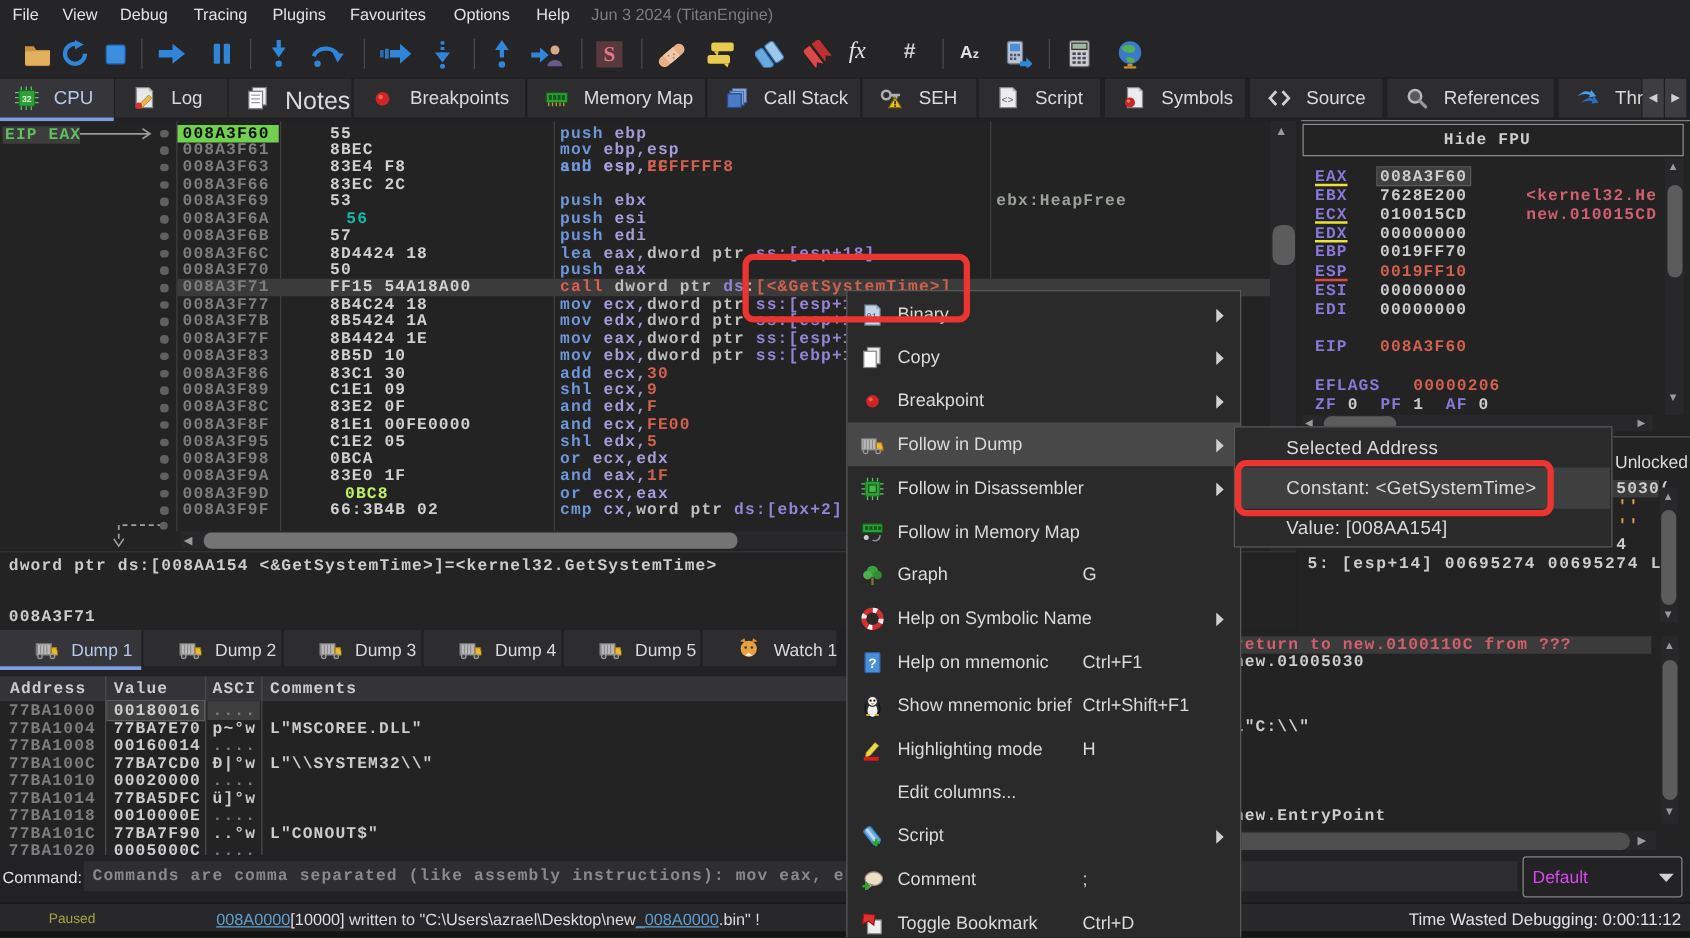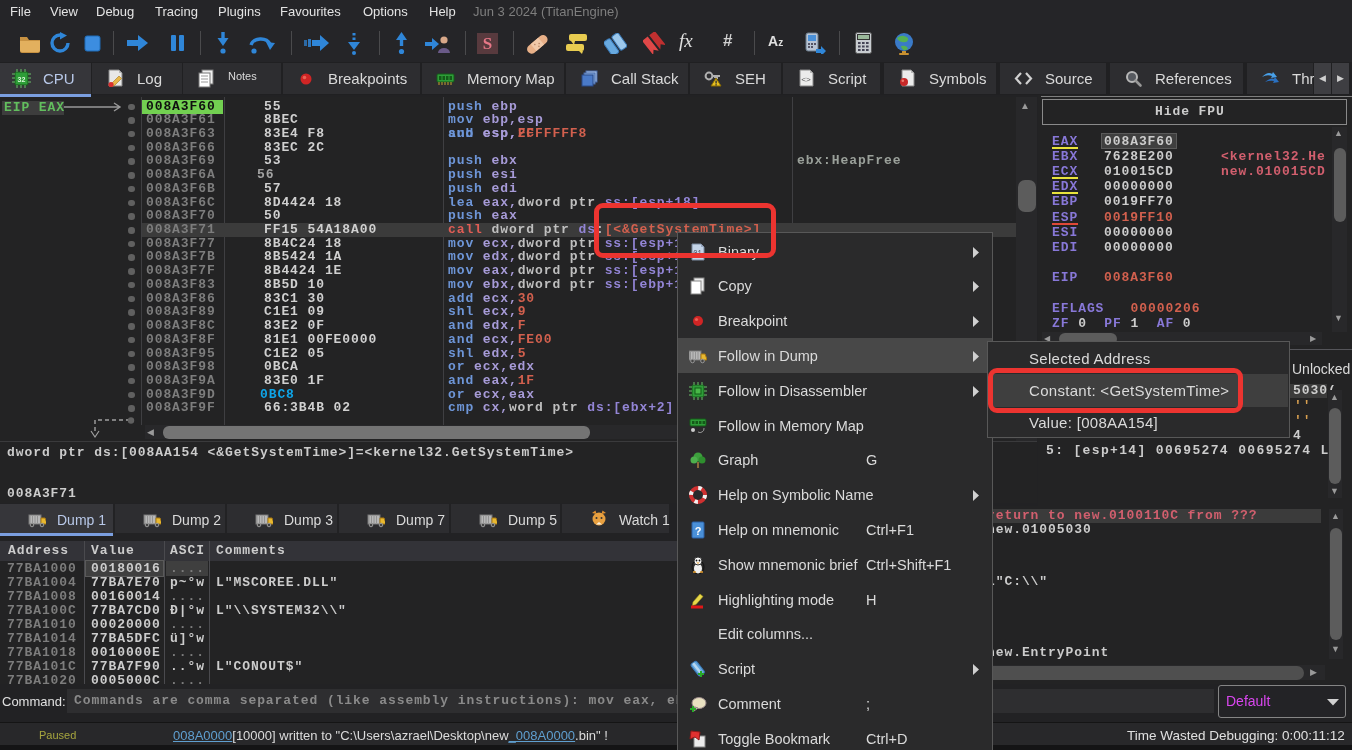--- a/index.html
+++ b/index.html
@@ -172,21 +172,21 @@
   </svg>
 <div class="abs sans" style="left:137px;top:70px;font-size:15px;color:#dadada">Log</div>
 <div class="abs" style="left:183px;top:63px;width:98px;height:31px;background:#2d2d30"></div>
 <svg class="abs" style="left:197px;top:69px" width="19" height="19" viewBox="0 0 19 19">
     <rect x="5" y="1" width="11" height="14" fill="#f0f0f0" stroke="#777"></rect>
     <rect x="2" y="4" width="11" height="14" fill="#ffffff" stroke="#777"></rect>
     <g stroke="#999" stroke-width="1">
       <path d="M4 7 h7 M4 10 h7 M4 13 h7"></path>
     </g>
   </svg>
-<div class="abs sans" style="left:228px;top:70px;font-size:11px;color:#dadada">Notes</div>
+<div class="abs sans" style="left:228px;top:70px;font-size:20px;color:#dadada">Notes</div>
 <div class="abs" style="left:283px;top:63px;width:137px;height:31px;background:#2d2d30"></div>
 <svg class="abs" style="left:297px;top:69px" width="19" height="19" viewBox="0 0 19 19">
     <circle cx="9" cy="10" r="5.5" fill="#d02525"></circle>
     <circle cx="7.5" cy="8.5" r="1.8" fill="#f07060" opacity="0.8"></circle>
   </svg>
 <div class="abs sans" style="left:328px;top:70px;font-size:15px;color:#dadada">Breakpoints</div>
 <div class="abs" style="left:422px;top:63px;width:142px;height:31px;background:#2d2d30"></div>
 <svg class="abs" style="left:436px;top:69px" width="19" height="19" viewBox="0 0 19 19">
     <rect x="1" y="5" width="17" height="8" rx="1" fill="#2e9e38" stroke="#145a18"></rect>
     <g fill="#145a18">
@@ -267,21 +267,21 @@
 <div class="abs dis" style="left:146px;top:126.9px;color:#7d7d7d">008A3F63</div>
 <div class="abs dis" style="left:264px;top:126.9px;color:#d0d0d0">83E4 F8</div>
 <div class="abs dis" style="left:448px;top:126.9px"><span class="cbl">and</span><span class="crg"> esp,</span><span class="cnm">FFFFFFF8</span></div>
 <div class="abs dis" style="left:146px;top:140.7px;color:#7d7d7d">008A3F66</div>
 <div class="abs dis" style="left:264px;top:140.7px;color:#d0d0d0">83EC 2C</div>
 <div class="abs dis" style="left:448px;top:127px"><span class="cbl">sub</span><span class="crg"> esp,</span><span class="cnm">2C</span></div>
 <div class="abs dis" style="left:146px;top:154.4px;color:#7d7d7d">008A3F69</div>
 <div class="abs dis" style="left:264px;top:154.4px;color:#d0d0d0">53</div>
 <div class="abs dis" style="left:448px;top:154.4px"><span class="cbl">push</span><span class="crg"> ebx</span></div>
 <div class="abs dis" style="left:146px;top:168.1px;color:#7d7d7d">008A3F6A</div>
-<div class="abs dis" style="left:257px;top:168.1px;color:#a3a3a3">56</div>
+<div class="abs dis" style="left:277px;top:168.1px;color:#14b8a6">56</div>
 <div class="abs dis" style="left:448px;top:168.1px"><span class="cbl">push</span><span class="crg"> esi</span></div>
 <div class="abs dis" style="left:146px;top:181.8px;color:#7d7d7d">008A3F6B</div>
 <div class="abs dis" style="left:264px;top:181.8px;color:#d0d0d0">57</div>
 <div class="abs dis" style="left:448px;top:181.8px"><span class="cbl">push</span><span class="crg"> edi</span></div>
 <div class="abs dis" style="left:146px;top:195.5px;color:#7d7d7d">008A3F6C</div>
 <div class="abs dis" style="left:264px;top:195.5px;color:#d0d0d0">8D4424 18</div>
 <div class="abs dis" style="left:448px;top:195.5px"><span class="cbl">lea</span><span class="crg"> eax,</span><span class="cgy">dword ptr </span><span class="cpu">ss:[esp+18]</span></div>
 <div class="abs dis" style="left:146px;top:209.3px;color:#7d7d7d">008A3F70</div>
 <div class="abs dis" style="left:264px;top:209.3px;color:#d0d0d0">50</div>
 <div class="abs dis" style="left:448px;top:209.3px"><span class="cbl">push</span><span class="crg"> eax</span></div>
@@ -315,21 +315,21 @@
 <div class="abs dis" style="left:146px;top:346.5px;color:#7d7d7d">008A3F95</div>
 <div class="abs dis" style="left:264px;top:346.5px;color:#d0d0d0">C1E2 05</div>
 <div class="abs dis" style="left:448px;top:346.5px"><span class="cbl">shl</span><span class="crg"> edx,</span><span class="cnm">5</span></div>
 <div class="abs dis" style="left:146px;top:360.2px;color:#7d7d7d">008A3F98</div>
 <div class="abs dis" style="left:264px;top:360.2px;color:#d0d0d0">0BCA</div>
 <div class="abs dis" style="left:448px;top:360.2px"><span class="cbl">or</span><span class="crg"> ecx,edx</span></div>
 <div class="abs dis" style="left:146px;top:373.9px;color:#7d7d7d">008A3F9A</div>
 <div class="abs dis" style="left:264px;top:373.9px;color:#d0d0d0">83E0 1F</div>
 <div class="abs dis" style="left:448px;top:373.9px"><span class="cbl">and</span><span class="crg"> eax,</span><span class="cnm">1F</span></div>
 <div class="abs dis" style="left:146px;top:387.6px;color:#7d7d7d">008A3F9D</div>
-<div class="abs dis" style="left:260px;top:387.6px;color:#0ea5e9">0BC8</div>
+<div class="abs dis" style="left:276px;top:387.6px;color:#bef264">0BC8</div>
 <div class="abs dis" style="left:448px;top:387.6px"><span class="cbl">or</span><span class="crg"> ecx,eax</span></div>
 <div class="abs dis" style="left:146px;top:401.3px;color:#7d7d7d">008A3F9F</div>
 <div class="abs dis" style="left:264px;top:401.3px;color:#d0d0d0">66:3B4B 02</div>
 <div class="abs dis" style="left:448px;top:401.3px"><span class="cbl">cmp</span><span class="crg"> cx,</span><span class="cgy">word ptr </span><span class="cpu">ds:[ebx+2]</span></div>
 <div class="abs dis ccm" style="left:797px;top:154.4px">ebx:HeapFree</div>
 <div class="abs" style="left:2px;top:101px;width:62px;height:13.5px;background:#3d3d3d"></div>
 <div class="abs dis" style="left:4px;top:100.5px;color:#62be5e">EIP EAX</div>
 <svg class="abs" style="left:64px;top:101px" width="62" height="12" viewBox="0 0 62 12">
     <path d="M0 6 h56 m-6 -4 l6 4 -6 4" stroke="#989898" stroke-width="1.4" fill="none"></path>
   </svg>
@@ -452,21 +452,21 @@
   </svg>
 <div class="abs sans" style="left:284px;top:512px;font-size:14px;color:#dadada">Dump 3</div>
 <div class="abs" style="left:339px;top:504px;width:110px;height:29px;background:#2d2d30"></div>
 <svg class="abs" style="left:367px;top:510px" width="18" height="18" viewBox="0 0 18 18">
     <rect x="1" y="5" width="12" height="9" fill="#b8b8b8" stroke="#777"></rect>
     <path d="M2 6 v7 M4.5 6 v7 M7 6 v7 M9.5 6 v7" stroke="#888" stroke-width="0.8"></path>
     <path d="M13 8 h4 l1.5 4 v2 h-5.5 Z" fill="#e8b830" stroke="#a87810"></path>
     <circle cx="4" cy="15" r="1.8" fill="#444" stroke="#999"></circle>
     <circle cx="14" cy="15" r="1.8" fill="#444" stroke="#999"></circle>
   </svg>
-<div class="abs sans" style="left:396px;top:512px;font-size:14px;color:#dadada">Dump 7</div>
+<div class="abs sans" style="left:396px;top:512px;font-size:14px;color:#dadada">Dump 4</div>
 <div class="abs" style="left:451px;top:504px;width:109px;height:29px;background:#2d2d30"></div>
 <svg class="abs" style="left:479px;top:510px" width="18" height="18" viewBox="0 0 18 18">
     <rect x="1" y="5" width="12" height="9" fill="#b8b8b8" stroke="#777"></rect>
     <path d="M2 6 v7 M4.5 6 v7 M7 6 v7 M9.5 6 v7" stroke="#888" stroke-width="0.8"></path>
     <path d="M13 8 h4 l1.5 4 v2 h-5.5 Z" fill="#e8b830" stroke="#a87810"></path>
     <circle cx="4" cy="15" r="1.8" fill="#444" stroke="#999"></circle>
     <circle cx="14" cy="15" r="1.8" fill="#444" stroke="#999"></circle>
   </svg>
 <div class="abs sans" style="left:508px;top:512px;font-size:14px;color:#dadada">Dump 5</div>
 <div class="abs" style="left:562px;top:504px;width:107px;height:29px;background:#2d2d30"></div>

